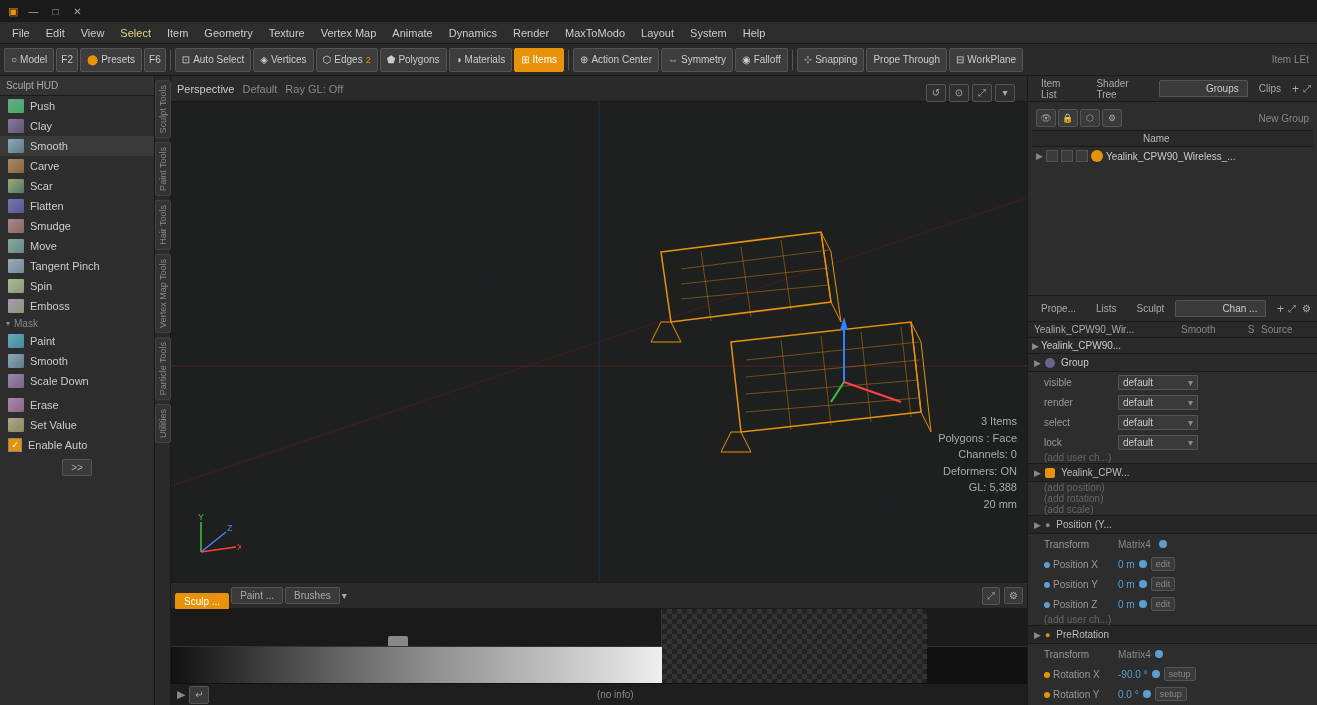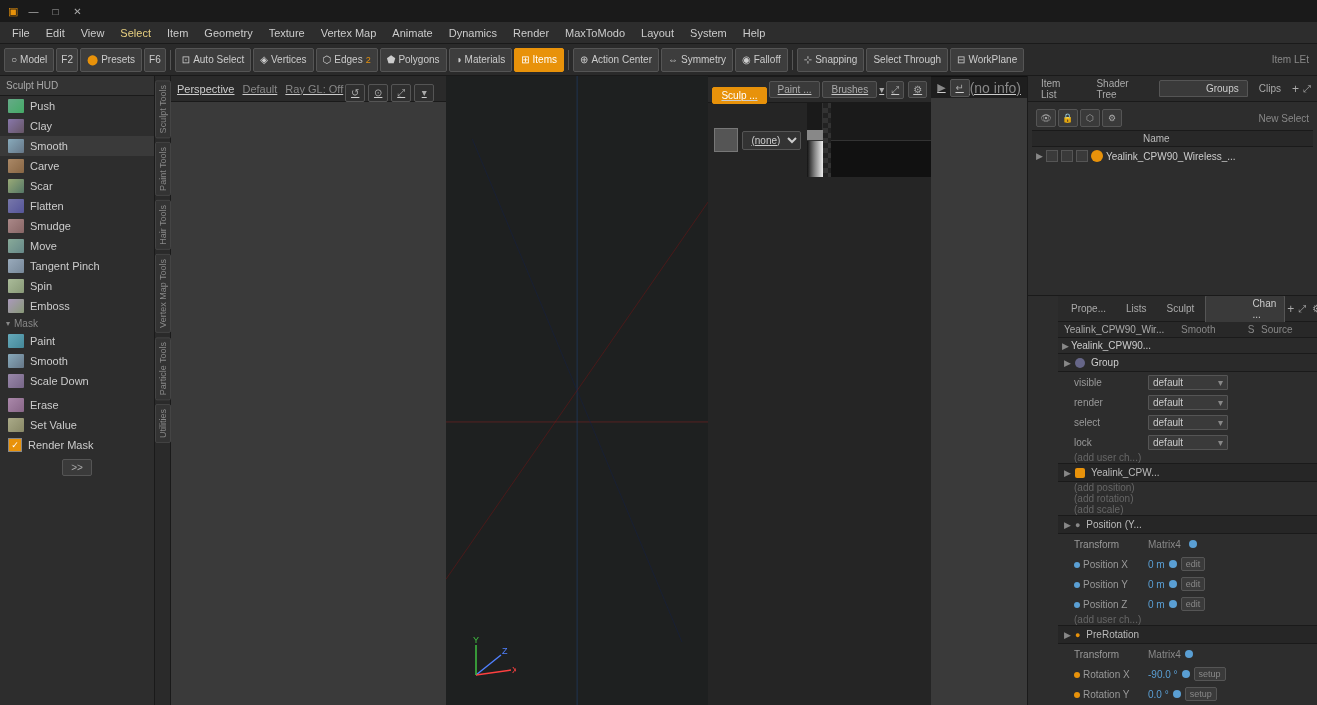--- a/index.html
+++ b/index.html
@@ -47,21 +47,21 @@
     
     
     #right-panel { width: 290px; background: #2d2d2d; border-left: 1px solid #1a1a1a; display: flex; flex-direction: column; }
     #right-top { height: 220px; border-bottom: 1px solid #1a1a1a; display: flex; flex-direction: column; }
     #right-tabs-top { height: 26px; background: #2a2a2a; display: flex; align-items: center; padding: 0 4px; gap: 2px; border-bottom: 1px solid #1a1a1a; }
     .rtab { padding: 2px 8px; color: #aaa; cursor: pointer; font-size: 10px; border: 1px solid transparent; border-radius: 2px 2px 0 0; }
     .rtab.active { background: #3a3a3a; color: #ccc; border-color: #555; padding-left: 46px; }
     #right-top-content { flex: 1; padding: 4px; }
     .icon-btn { width: 20px; height: 18px; background: #3a3a3a; border: 1px solid #555; border-radius: 2px; display: flex; align-items: center; justify-content: center; cursor: pointer; font-size: 9px; color: #aaa; }
     
-    #right-bottom { flex: 1; display: flex; flex-direction: column; overflow: hidden; margin-left: 30px; }
+    #right-bottom { flex: 1; display: flex; flex-direction: column; overflow: hidden; }
     #right-tabs-bottom { height: 26px; background: #2a2a2a; display: flex; align-items: center; padding: 0 4px; gap: 2px; border-bottom: 1px solid #1a1a1a; }
     #properties-content { flex: 1; overflow-y: auto; }
     
     .prop-header { background: #2a2a2a; padding: 3px 6px; font-size: 10px; color: #ccc; display: flex; align-items: center; gap: 4px; border-bottom: 1px solid #1a1a1a; }
     .prop-row { display: flex; align-items: center; padding: 2px 6px 2px 16px; gap: 4px; min-height: 20px; }
     .prop-label { width: 70px; color: #999; font-size: 10px; }
     .prop-value { flex: 1; color: #ccc; font-size: 10px; display: flex; align-items: center; gap: 4px; }
     .prop-dropdown { background: #3a3a3a; border: 1px solid #555; color: #ccc; font-size: 10px; padding: 1px 4px; border-radius: 1px; display: flex; align-items: center; gap: 4px; min-width: 80px; }
     .prop-dropdown::after { content: '▾'; color: #888; margin-left: auto; }
     .prop-add { color: #666; font-size: 10px; padding-left: 16px; }
@@ -175,21 +175,21 @@
   <div class="tb-btn">
     <span>◉</span>
     <span>Falloff</span>
   </div>
   <div class="tb-sep"></div>
   <div class="tb-btn">
     <span>⊹</span>
     <span>Snapping</span>
   </div>
   <div class="tb-btn">
-    <span>Select Through</span>
+    <span>Prope Through</span>
   </div>
   <div class="tb-btn">
     <span>⊟</span>
     <span>WorkPlane</span>
   </div>
   <div style="margin-left:auto;padding-right:4px;color:#888;font-size:10px;">Item LEt</div>
 </div>
 
 <div id="main">
 
@@ -261,38 +261,38 @@
       <div class="tool-item">
         <span class="tool-icon" style="background:linear-gradient(135deg,#a8a,#868);"></span>
         <span>Erase</span>
       </div>
       <div class="tool-item">
         <span class="tool-icon" style="background:linear-gradient(135deg,#aa8,#886);"></span>
         <span>Set Value</span>
       </div>
       <div class="tool-item">
         <span style="width:14px;height:14px;background:#e8920a;border:1px solid #888;display:flex;align-items:center;justify-content:center;font-size:9px;color:#fff;">✓</span>
-        <span>Render Mask</span>
+        <span>Enable Auto</span>
       </div>
       <div style="display:flex;justify-content:center;padding:4px;">
         <button style="background:#3a3a3a;border:1px solid #555;color:#aaa;font-size:10px;padding:2px 8px;cursor:pointer;border-radius:2px;">&gt;&gt;</button>
       </div>
     </div>
   </div>
 
   <div id="viewport-tabs-left" style="width:16px;background:#2a2a2a;border-right:1px solid #1a1a1a;display:flex;flex-direction:column;position:relative;">
     <div class="vtab">Sculpt Tools</div>
     <div class="vtab">Paint Tools</div>
     <div class="vtab">Hair Tools</div>
     <div class="vtab">Vertex Map Tools</div>
     <div class="vtab">Particle Tools</div>
     <div class="vtab">Utilities</div>
   </div>
 
-  <div id="viewport-area" style="flex:1;display:flex;flex-direction:row;text-decoration:underline;">
+  <div id="viewport-area" style="flex:1;display:flex;flex-direction:column;">
 
     <div id="viewport-header">
       <span style="color:#ccc;font-size:11px;">Perspective</span>
       <span style="color:#888;font-size:11px;">Default</span>
       <span style="color:#888;font-size:11px;">Ray GL: Off</span>
       <div class="vp-controls" style="position:relative;margin-left:auto;display:flex;gap:3px;">
         <div class="vp-ctrl-btn">↺</div>
         <div class="vp-ctrl-btn">⊙</div>
         <div class="vp-ctrl-btn">⤢</div>
         <div class="vp-ctrl-btn">▾</div>
@@ -358,38 +358,40 @@
 
       <svg width="50" height="50" style="position:absolute;bottom:20px;left:20px;">
         <line x1="10" y1="40" x2="35" y2="20" stroke="#5080ff" stroke-width="1.5"></line>
         <text x="36" y="19" fill="#5080ff" font-size="9">Z</text>
         <line x1="10" y1="40" x2="45" y2="35" stroke="#ff4040" stroke-width="1.5"></line>
         <text x="46" y="38" fill="#ff4040" font-size="9">X</text>
         <line x1="10" y1="40" x2="10" y2="10" stroke="#40c040" stroke-width="1.5"></line>
         <text x="7" y="8" fill="#40c040" font-size="9">Y</text>
       </svg>
 
+      <div class="vp-stat">
+        <div>3 Items</div>
+        <div>Polygons : Face</div>
+        <div>Channels: 0</div>
+        <div>Deformers: ON</div>
+        <div>GL: 5,388</div>
+        <div>20 mm</div>
+      </div>
     </div>
 
     <div id="vp-footer">
       <div class="vp-footer-tabs">
         <div class="vp-ftab active">Sculp ...</div>
         <div class="vp-ftab">Paint ...</div>
         <div class="vp-ftab">Brushes</div>
         <span style="color:#aaa;font-size:10px;cursor:pointer;">▾</span>
         <span style="margin-left:auto;color:#aaa;font-size:10px;cursor:pointer;padding:2px 4px;background:#3a3a3a;border:1px solid #555;border-radius:2px;">⤢</span>
         <span style="color:#aaa;font-size:10px;cursor:pointer;padding:2px 4px;background:#3a3a3a;border:1px solid #555;border-radius:2px;margin-left:2px;">⚙</span>
       </div>
       <div class="vp-footer-content">
-        <div class="vp-none-select">
-          <div class="vp-none-swatch"></div>
-          <select class="vp-select">
-            <option>(none)</option>
-          </select>
-        </div>
         <div class="vp-preview-left" style="flex:1;background:#111;position:relative;">
 
           <div style="position:absolute;top:0;left:0;width:65%;height:100%;background:#1a1a1a;border-right:1px solid #333;"></div>
 
           <div style="position:absolute;top:50%;left:30%;transform:translate(-50%,-50%);width:20px;height:20px;background:#888;border-radius:2px;"></div>
 
           <div style="position:absolute;top:0;right:0;width:35%;height:100%;background:#111;">
 
             <div style="width:100%;height:100%;background:repeating-conic-gradient(#333 0% 25%, #222 0% 50%) 0 0/10px 10px;"></div>
           </div>
@@ -401,21 +403,21 @@
         <div class="vp-preview-right">
           <div style="flex:1;background:#1a1a1a;border-bottom:1px solid #333;"></div>
           <div style="flex:1;background:#111;"></div>
         </div>
       </div>
     </div>
 
     <div id="cmdbar">
       <span style="color:#888;margin-right:4px;">▶</span>
       <div style="width:20px;height:18px;background:#3a3a3a;border:1px solid #555;border-radius:2px;display:flex;align-items:center;justify-content:center;cursor:pointer;color:#aaa;font-size:10px;">↵</div>
-      <div style="color:#888;font-size:14px;text-align:center;flex:1;">(no info)</div>
+      <div style="color:#888;font-size:10px;text-align:center;flex:1;">(no info)</div>
     </div>
   </div>
 
   <div id="right-panel">
 
     <div id="right-top">
       <div id="right-tabs-top">
         <div class="rtab">Item List</div>
         <div class="rtab">Shader Tree</div>
         <div class="rtab active">Groups</div>
@@ -423,21 +425,21 @@
         <span style="margin-left:auto;cursor:pointer;color:#aaa;font-size:12px;">+</span>
         <span style="cursor:pointer;color:#aaa;font-size:10px;padding:2px;">⤢</span>
       </div>
       <div id="right-top-content">
 
         <div style="display:flex;align-items:center;padding:3px 4px;border-bottom:1px solid #1a1a1a;gap:2px;">
           <div class="icon-btn" title="visible">👁</div>
           <div class="icon-btn" title="lock">🔒</div>
           <div class="icon-btn" title="render">⬡</div>
           <div class="icon-btn" title="settings">⚙</div>
-          <div style="margin-left:auto;font-size:10px;color:#888;">New Select</div>
+          <div style="margin-left:auto;font-size:10px;color:#888;">New Group</div>
         </div>
 
         <div style="display:flex;align-items:center;padding:2px 4px;border-bottom:1px solid #1a1a1a;background:#282828;">
           <span style="width:16px;"></span>
           <span style="width:16px;"></span>
           <span style="width:16px;"></span>
           <span style="width:16px;"></span>
           <span style="flex:1;font-size:10px;color:#bbb;margin-left:43px;">Name</span>
         </div>
 

